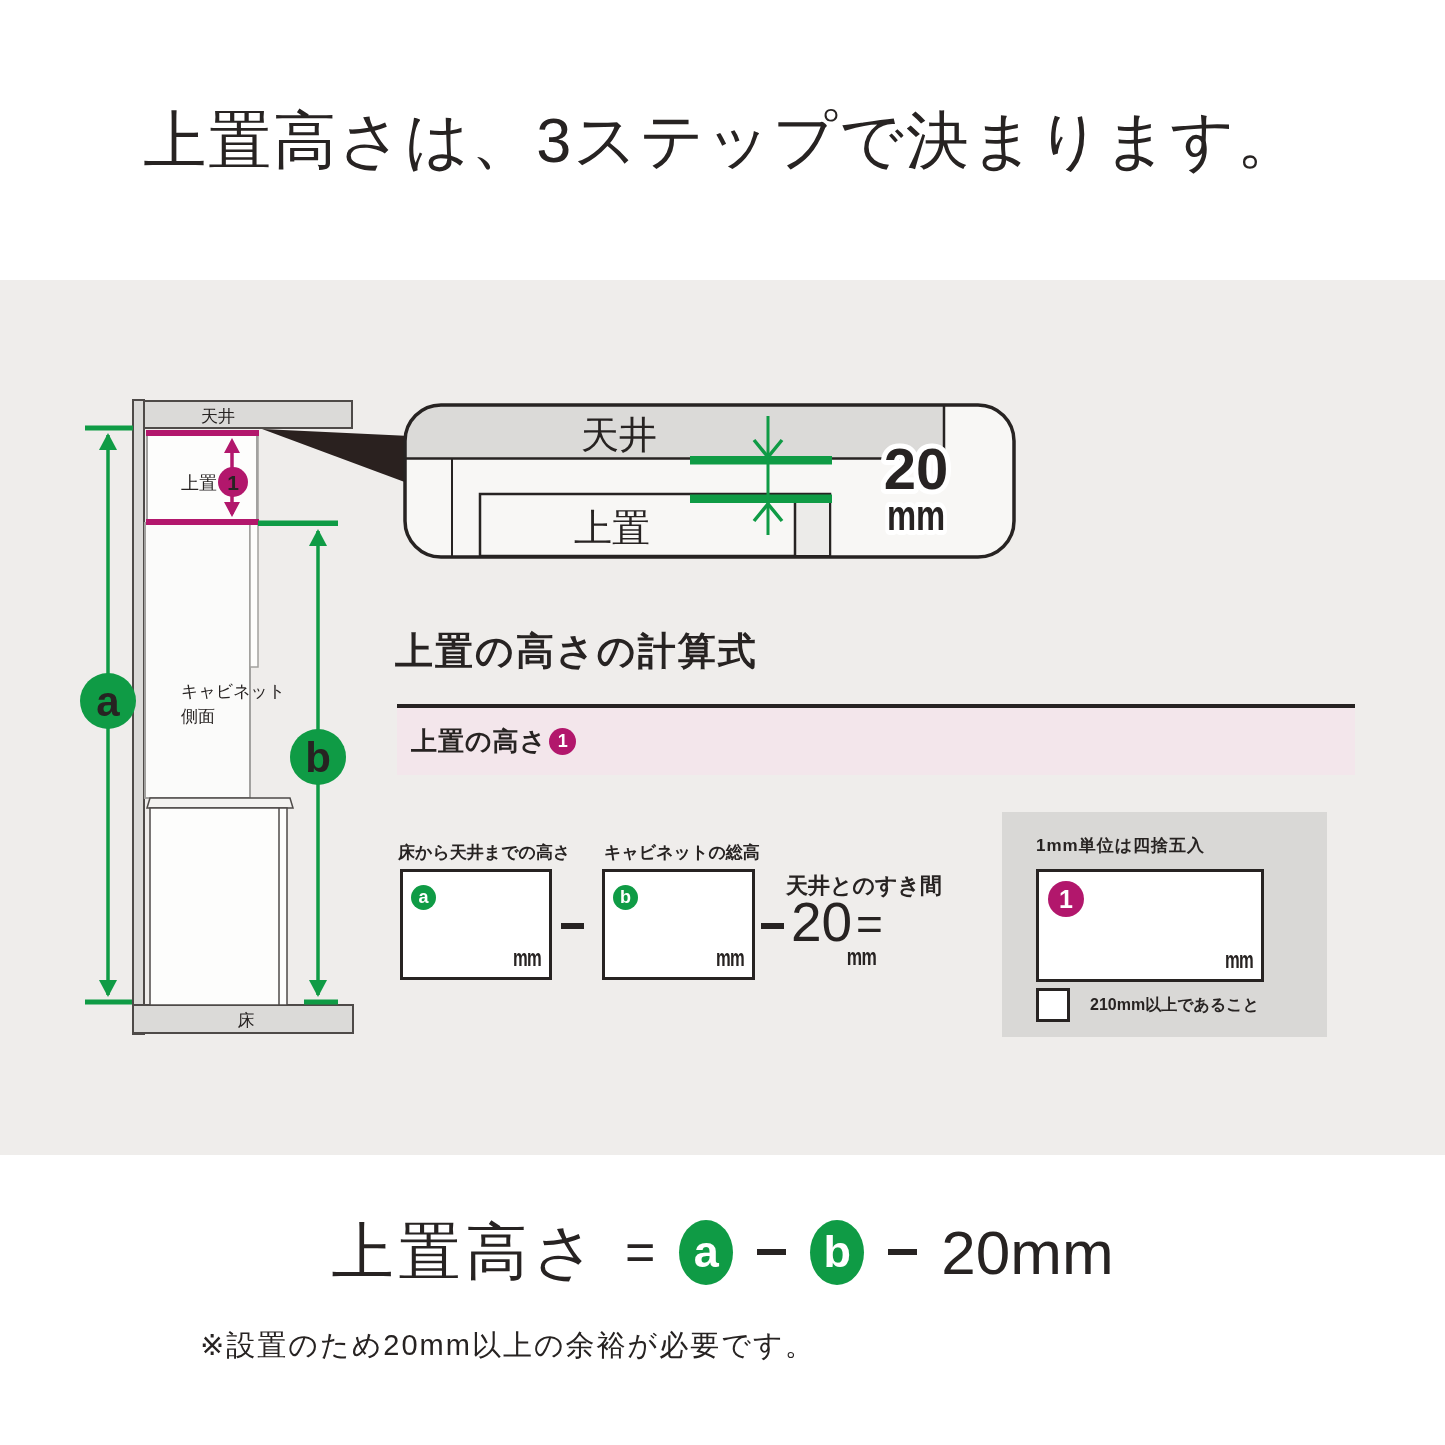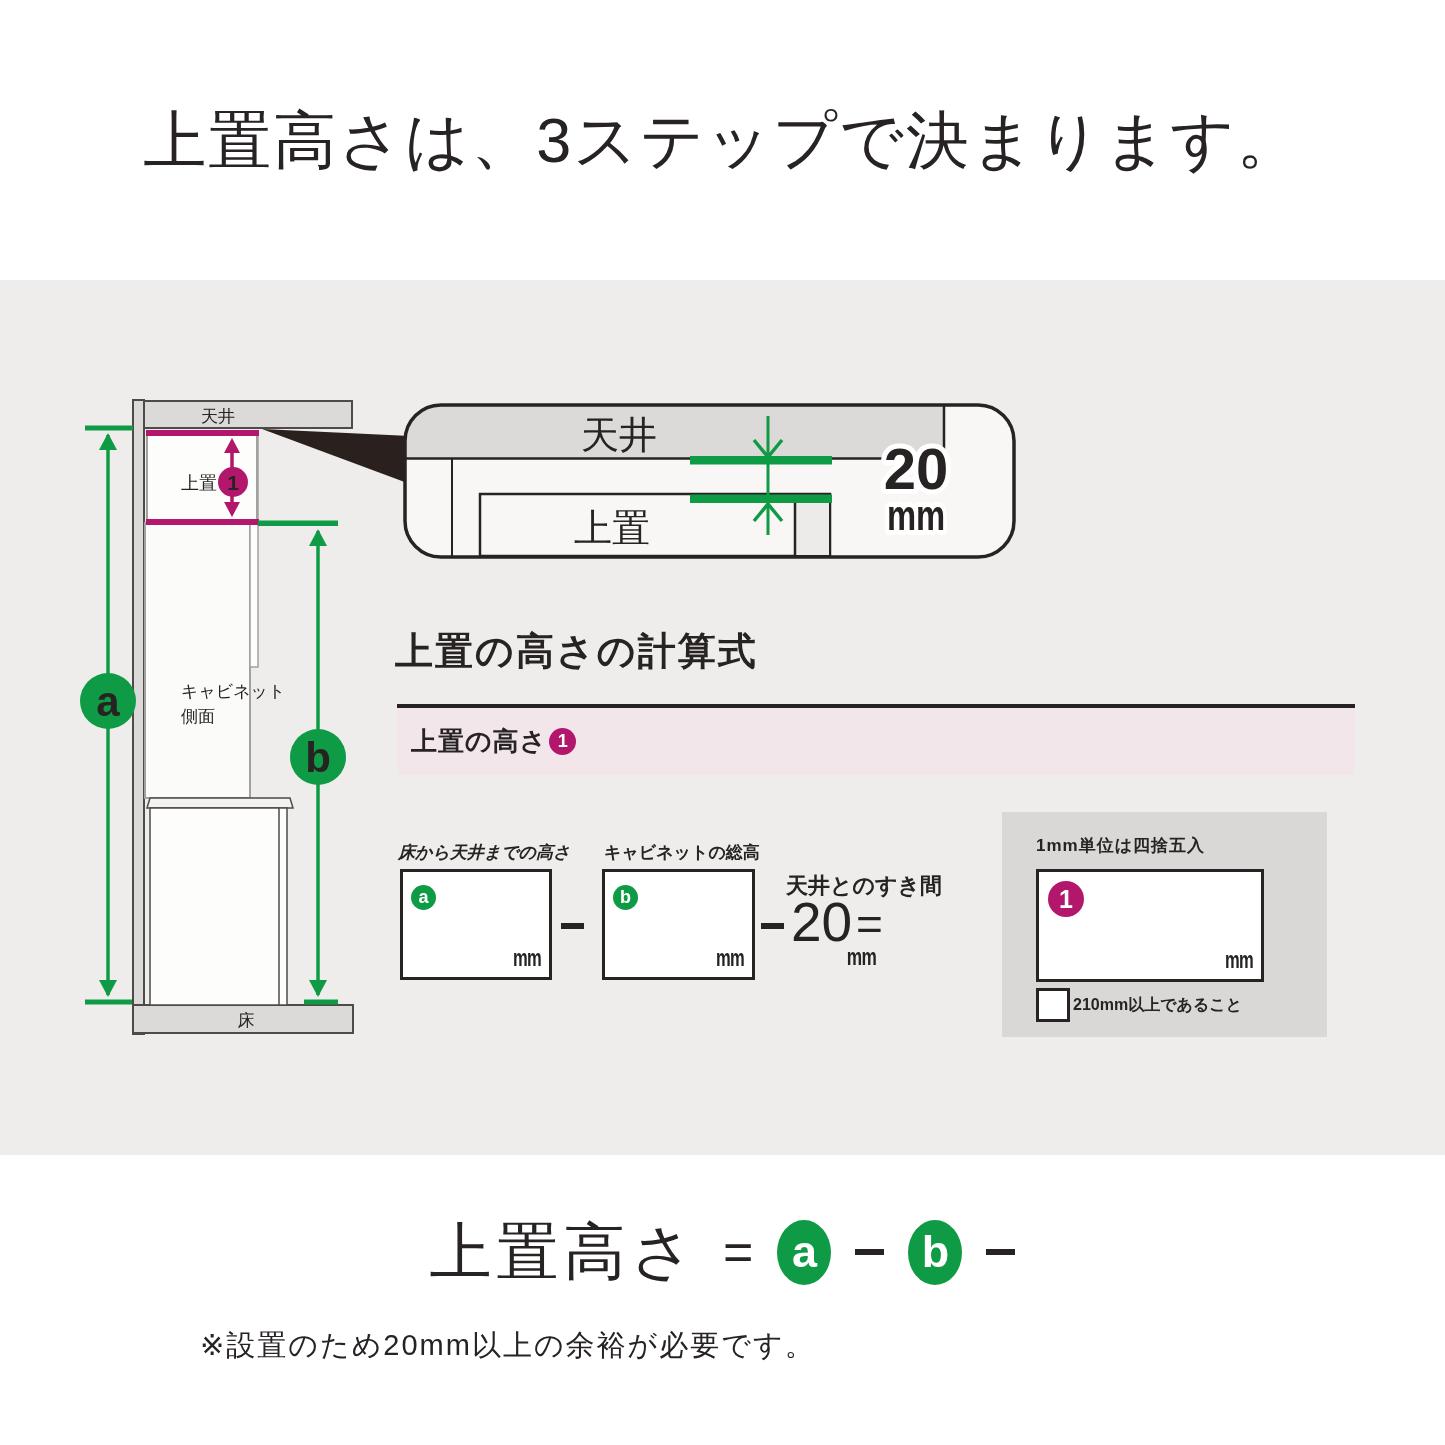--- a/index.html
+++ b/index.html
@@ -47,21 +47,21 @@
   }
   .minus-bar{height:6px;background:#272322;}
   .gap-label{left:786px;top:871px;font-size:22px;font-weight:bold;}
   .gap-value{left:791px;top:890px;font-size:55px;}
   .gap-eq{left:856px;top:897px;font-size:46px;}
   .gap-unit{left:842px;top:944px;font-size:23px;font-weight:bold;transform:scaleX(0.75);letter-spacing:-1px;}
   .result-panel{left:1002px;top:812px;width:325px;height:225px;background:#d9d8d6;}
   .result-label{position:absolute;left:34px;top:22px;font-size:17px;font-weight:bold;letter-spacing:1px;}
   .result-box{position:absolute;left:34px;top:57px;width:222px;height:107px;border:3px solid #272322;background:#fff;}
   .result-box .num-badge{position:absolute;left:9px;top:9px;}
-  .check-row{position:absolute;left:34px;top:176px;display:flex;align-items:center;gap:3px;}
+  .check-row{position:absolute;left:34px;top:176px;display:flex;align-items:center;gap:20px;}
   .checkbox{width:28px;height:28px;border:3px solid #272322;background:#fff;}
   .check-label{font-size:16px;font-weight:bold;}
   
   .bottom-formula{
     left:0;right:0;top:1214px;height:76px;
     display:flex;justify-content:center;align-items:center;gap:24px;
     font-size:62px;white-space:nowrap;
   }
   .bottom-formula .lhs{letter-spacing:5px;}
   .bottom-formula .eq{font-size:52px;}
@@ -163,21 +163,21 @@
   </svg>
 
   <div class="abs heading">上置の高さの計算式</div>
   <div class="abs rule"></div>
 
   <div class="abs pinkband">
     <span class="lbl">上置の高さ</span>
     <span class="num-badge badge-sm">1</span>
   </div>
 
-  <div class="abs flabel" style="left:398px;top:841px;font-style:italic;">床から天井までの高さ</div>
+  <div class="abs flabel" style="left:398px;top:841px;">床から天井までの高さ</div>
   <div class="abs fbox" style="left:400px;top:869px;width:146px;height:105px;">
     <span class="green-badge gb-sm" style="position:absolute;left:8px;top:13px;">a</span>
     <span class="unit">mm</span>
   </div>
 
   <div class="abs minus-bar" style="left:561px;top:923px;width:23px;"></div>
 
   <div class="abs flabel" style="left:604px;top:841px;">キャビネットの総高</div>
   <div class="abs fbox" style="left:602px;top:869px;width:147px;height:105px;">
     <span class="green-badge gb-sm" style="position:absolute;left:8px;top:13px;">b</span>
@@ -203,17 +203,18 @@
     </div>
   </div>
 
   <div class="abs bottom-formula">
     <span class="lhs">上置高さ</span>
     <span class="eq">=</span>
     <span class="oval-badge">a</span>
     <span class="bf-minus"></span>
     <span class="oval-badge">b</span>
     <span class="bf-minus"></span>
+    <span>20mm</span>
   </div>
 
   <div class="abs note">※設置のため20mm以上の余裕が必要です。</div>
 
 </div>
 
 </body></html>

